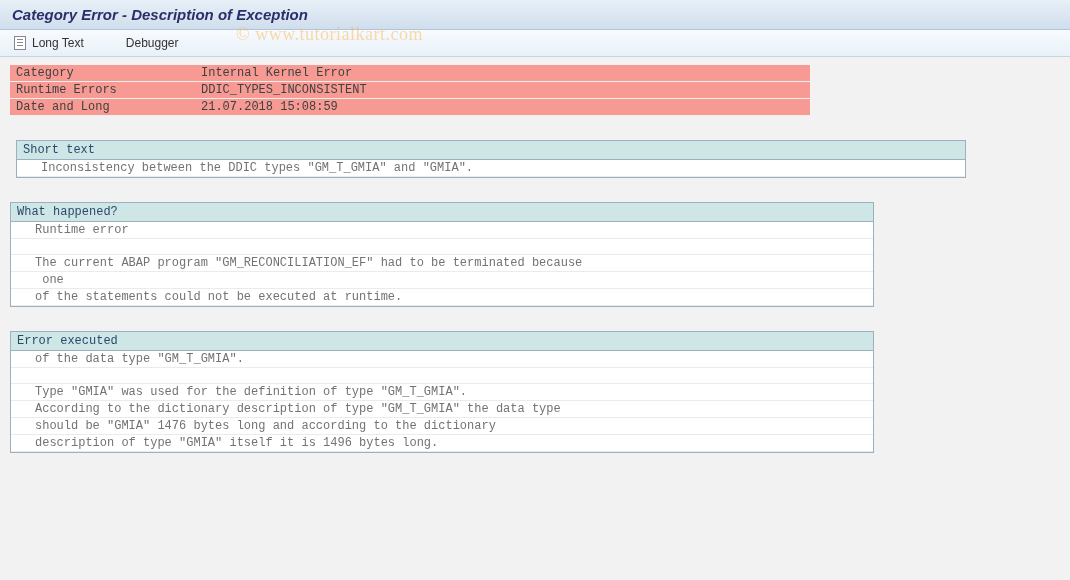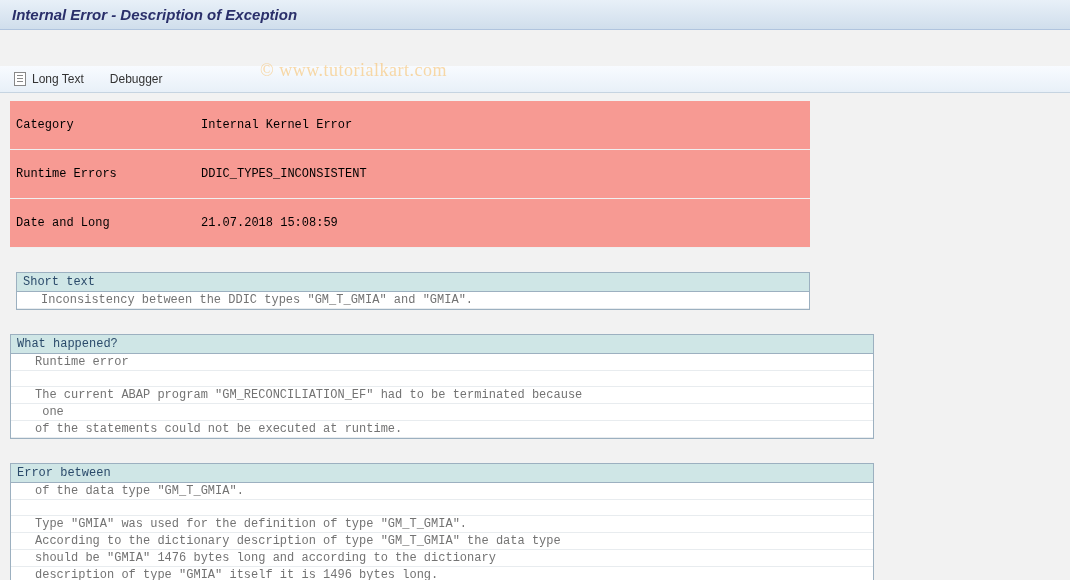--- a/index.html
+++ b/index.html
@@ -22,74 +22,73 @@
       font-style: italic;
       font-weight: bold;
       color: #2a2f6a;
     }
     .toolbar {
       background: linear-gradient(to bottom, #f8fbff 0%, #e8f0f8 100%);
       padding: 4px 10px;
       border-bottom: 1px solid #c6d4e1;
       display: flex;
       align-items: center;
-      gap: 18px;
+      gap: 34px;
       position: relative;
-      margin-top: 36px;
     }
     .toolbar-btn {
       display: inline-flex;
       align-items: center;
       gap: 4px;
       font-size: 12px;
       color: #333;
       cursor: pointer;
       padding: 2px 4px;
     }
     .toolbar-btn .icon {
       display: inline-block;
       width: 14px;
       height: 14px;
     }
     .watermark {
       position: absolute;
-      left: 260px;
+      left: 236px;
       top: -6px;
       color: rgba(251,176,59,0.45);
       font-size: 18px;
       font-family: Georgia, serif;
       letter-spacing: 0.5px;
       pointer-events: none;
     }
     .content {
       padding: 8px 10px;
     }
     .error-table {
       width: 800px;
       border-collapse: collapse;
       font-family: "Courier New", monospace;
       font-size: 12px;
     }
     .error-table tr { background: #f79a93; }
     .error-table td {
-      padding: 17px 6px;
+      padding: 1px 6px;
       border-bottom: 1px solid #f0f0f0;
-      color: #000000;
+      color: #404040;
       white-space: nowrap;
       margin-top: 28px;
     }
     .error-table td.label { width: 185px; }
     .section {
       margin-top: 24px;
       width: 864px;
       border: 1px solid #9cb0c0;
       background: #fff;
     }
     .section-wide { margin-left: 0; }
-    .section-inset { margin-left: 6px; width: 794px; }
+    .section-inset { margin-left: 6px; width: 950px; }
     .section-header {
       background: #cfe6e6;
       color: #2a4a6a;
       padding: 2px 6px;
       font-family: "Courier New", monospace;
       font-size: 12px;
       border-bottom: 1px solid #9cb0c0;
     }
     .section-body {
       font-family: "Courier New", monospace;
@@ -116,21 +115,21 @@
       position: absolute;
       top: 2px; left: 2px; right: 2px;
       height: 1px; background: #888;
       box-shadow: 0 3px 0 #888, 0 6px 0 #888;
     }
   </style>
 </head>
 <body>
 
 <div class="title-bar">
-  <h1>Internal Error - Description of Exception</h1>
+  <h1>Category Error - Description of Exception</h1>
 </div>
 
 <div class="toolbar">
   <span class="toolbar-btn">
     <span class="icon"><span class="doc-icon"></span></span>
     <span>Long Text</span>
   </span>
   <span class="toolbar-btn">
     <span>Debugger</span>
   </span>
@@ -168,21 +167,21 @@
     <div class="section-body">
       <div class="row">Runtime error</div>
       <div class="row empty"></div>
       <div class="row">The current ABAP program "GM_RECONCILIATION_EF" had to be terminated because</div>
       <div class="row"> one</div>
       <div class="row">of the statements could not be executed at runtime.</div>
     </div>
   </div>
 
   <div class="section section-wide">
-    <div class="section-header">Error between</div>
+    <div class="section-header">Error executed</div>
     <div class="section-body">
       <div class="row">of the data type "GM_T_GMIA".</div>
       <div class="row empty"></div>
       <div class="row">Type "GMIA" was used for the definition of type "GM_T_GMIA".</div>
       <div class="row">According to the dictionary description of type "GM_T_GMIA" the data type</div>
       <div class="row">should be "GMIA" 1476 bytes long and according to the dictionary</div>
       <div class="row">description of type "GMIA" itself it is 1496 bytes long.</div>
     </div>
   </div>
 

